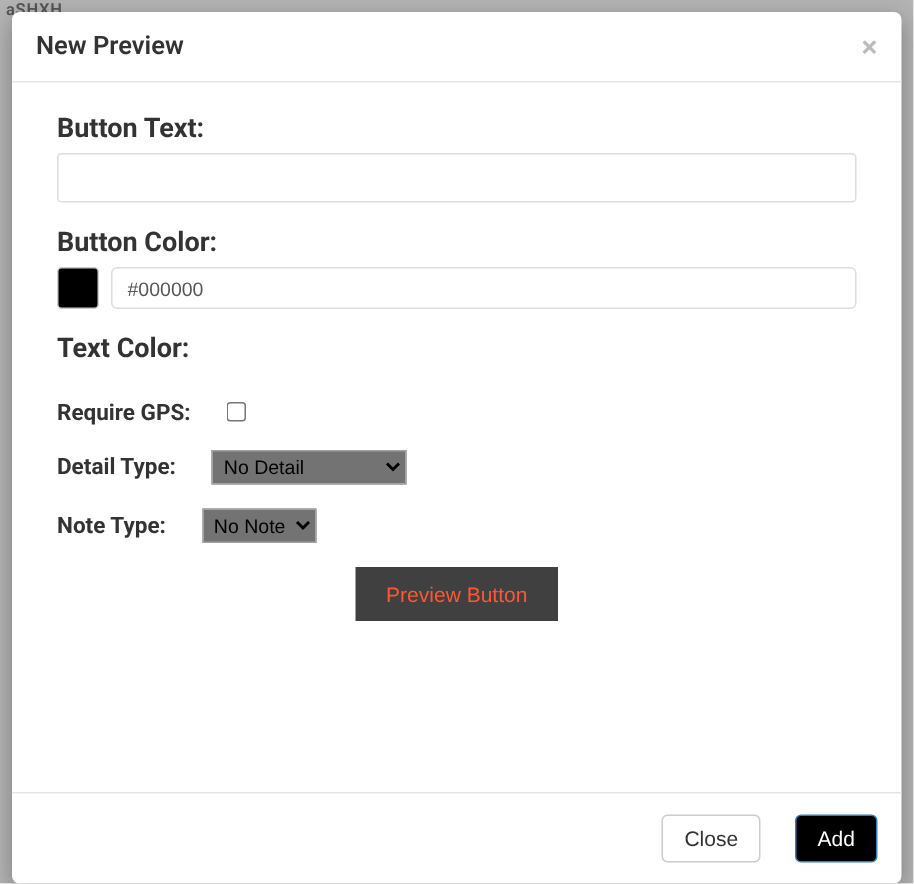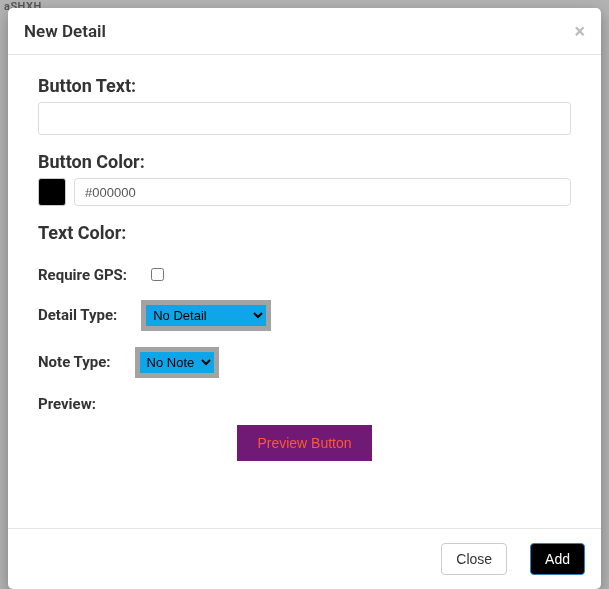--- a/index.html
+++ b/index.html
@@ -108,22 +108,22 @@
       padding: 3px 10px;
       font-size: 13px;
       color: #555;
     }
     .checkbox-input {
       transform: translateY(1px);
     }
     select {
       font-size: 13px;
       padding: 2px 3px;
-      border: 5px solid #a3a3a3;
-      background: #0ea5e9;
+      border: 1px solid #a3a3a3;
+      background: #737373;
     }
     .preview-wrap {
       text-align: center;
       margin-top: 12px;
     }
     .preview-button {
       display: inline-block;
       padding: 10px 20px;
       font-size: 14px;
       border: none;
@@ -156,21 +156,21 @@
   </style>
 </head>
 <body>
 
 <div class="backdrop">
   <div class="bg-text">aSHXH</div>
 </div>
 
 <div class="modal">
   <div class="modal-header">
-    <div class="modal-title">New Detail</div>
+    <div class="modal-title">New Preview</div>
     <div class="close-x">×</div>
   </div>
 
   <div class="modal-body">
 
     <div class="field">
       <div class="field-label">Button Text:</div>
       <input type="text" class="text-input" value="" style="">
     </div>
 
@@ -198,25 +198,22 @@
       </select>
     </div>
 
     <div class="field">
       <span class="label-inline">Note Type:</span>
       <select>
         <option>No Note</option>
       </select>
     </div>
 
-    <div class="field" style="margin-bottom:6px;">
-      <span class="label-inline">Preview:</span>
-    </div>
     <div class="preview-wrap">
-      <button class="preview-button" style="background: #701a75; color: rgb(255, 87, 51);">Preview Button</button>
+      <button class="preview-button" style="background: #404040; color: rgb(255, 87, 51);">Preview Button</button>
     </div>
 
   </div>
 
   <div class="modal-footer">
     <button class="btn btn-default">Close</button>
     <button class="btn btn-primary">Add</button>
   </div>
 </div>
 

